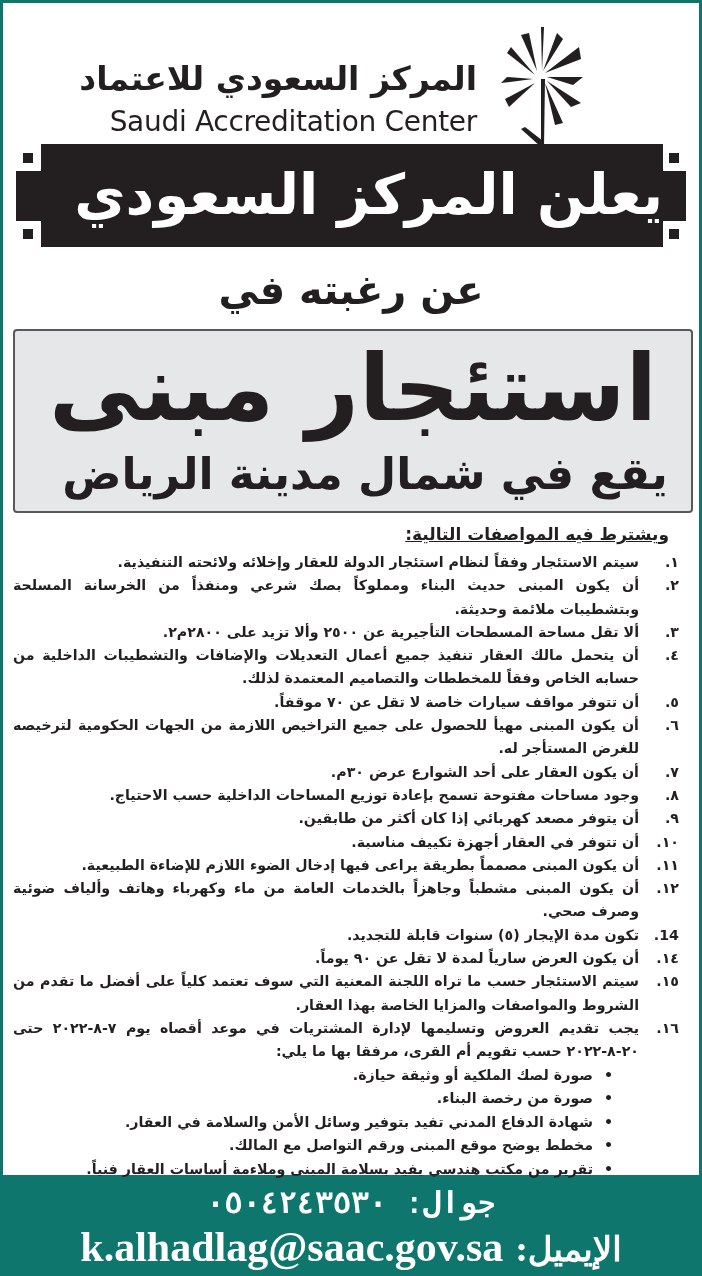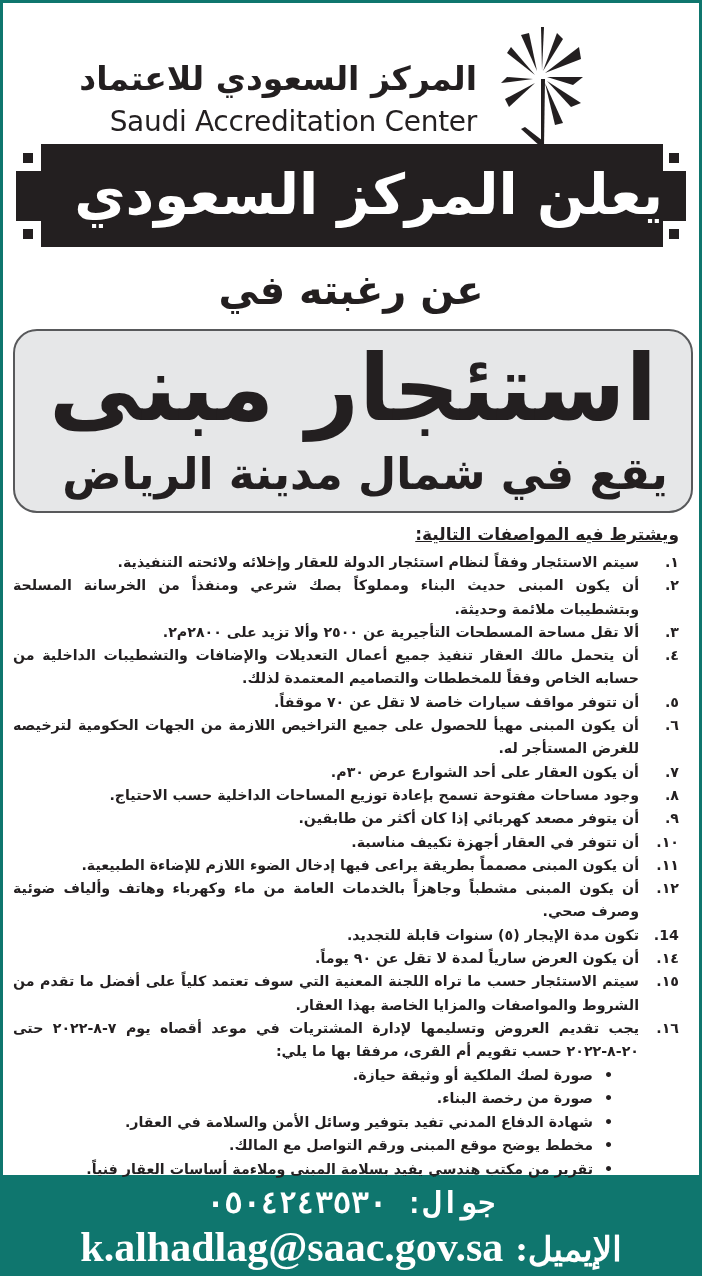--- a/index.html
+++ b/index.html
@@ -17,27 +17,27 @@
   .banner { position: absolute; left: 38px; top: 141px; width: 622px; height: 103px; background: #231f20; }
   .banner-notch-l, .banner-notch-r { position: absolute; top: 168px; width: 30px; height: 50px; background: #231f20; }
   .banner-notch-l { left: 13px; }
   .banner-notch-r { right: 13px; }
   .sq { position: absolute; width: 10px; height: 10px; background: #231f20; }
   .banner-title { position: absolute; left: 38px; top: 150px; width: 622px; text-align: right; color: #fff; font-size: 56px; font-weight: bold; direction: rtl; line-height: 84px; letter-spacing: -1px; }
 
   .subtitle { position: absolute; left: 0; width: 696px; top: 262px; text-align: center; font-size: 40px; font-weight: bold; color: #231f20; direction: rtl; line-height: 50px; }
 
   
-  .graybox { position: absolute; left: 10px; top: 326px; width: 676px; height: 180px; background: #e6e7e8; border: 2px solid #58595b; border-radius: 24px; }
+  .graybox { position: absolute; left: 10px; top: 326px; width: 676px; height: 180px; background: #e6e7e8; border: 2px solid #58595b; border-radius: 4px; }
   .big-title { position: absolute; left: 0; width: 676px; top: 8px; text-align: center; font-size: 92px; font-weight: bold; color: #231f20; direction: rtl; line-height: 100px; letter-spacing: -2px; }
   .location { position: absolute; left: 0; width: 676px; top: 116px; text-align: center; font-size: 44px; font-weight: bold; color: #231f20; direction: rtl; line-height: 54px; margin-left: 12px; }
 
   
   .conditions { position: absolute; left: 10px; top: 520px; width: 676px; direction: rtl; color: #231f20; }
-  .cond-heading { font-size: 17px; font-weight: bold; text-decoration: underline; margin: 0 10px 6px 0; line-height: 22px; }
+  .cond-heading { font-size: 17px; font-weight: bold; text-decoration: underline; margin: 0 20px 6px 0; line-height: 22px; }
   ol.specs { list-style: none; margin: 0; padding: 0; }
   .spec { position: relative; padding-right: 50px; font-size: 14.2px; font-weight: bold; line-height: 23.3px; text-align: justify; }
   .spec-num { position: absolute; right: 10px; top: 0; width: 34px; text-align: right; }
   ul.attach { list-style: none; margin: 0; padding: 0 76px 0 0; }
   .attach-item { position: relative; font-size: 14.2px; font-weight: bold; line-height: 23.6px; padding-right: 20px; }
   .bullet { position: absolute; right: 0; top: 0; }
 
   
   .footer { position: absolute; left: 0; top: 1178px; width: 702px; height: 98px; direction: rtl; color: #fff; }
   .phone-line { position: absolute; left: 0; width: 702px; top: 6px; text-align: center; font-family: Liberation Mono, monospace; font-weight: bold; font-size: 30px; line-height: 42px; }

